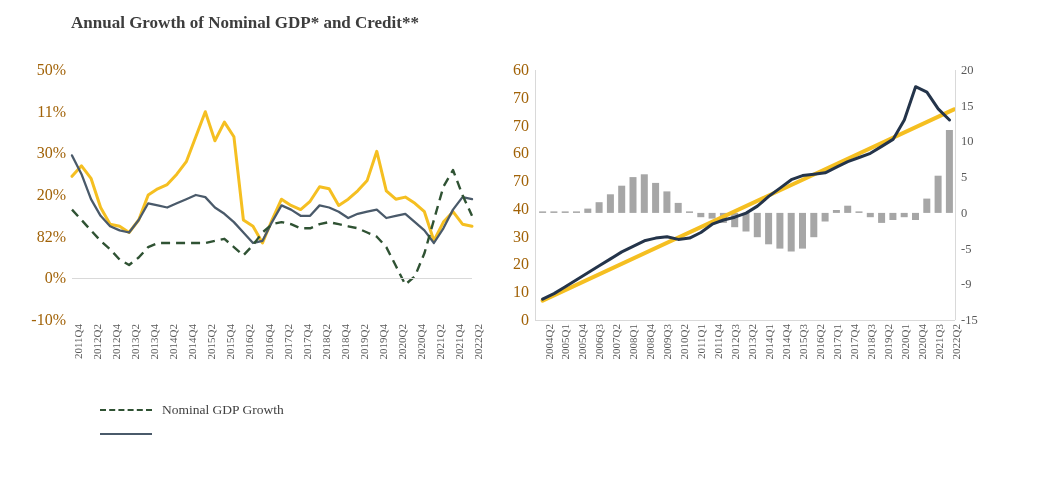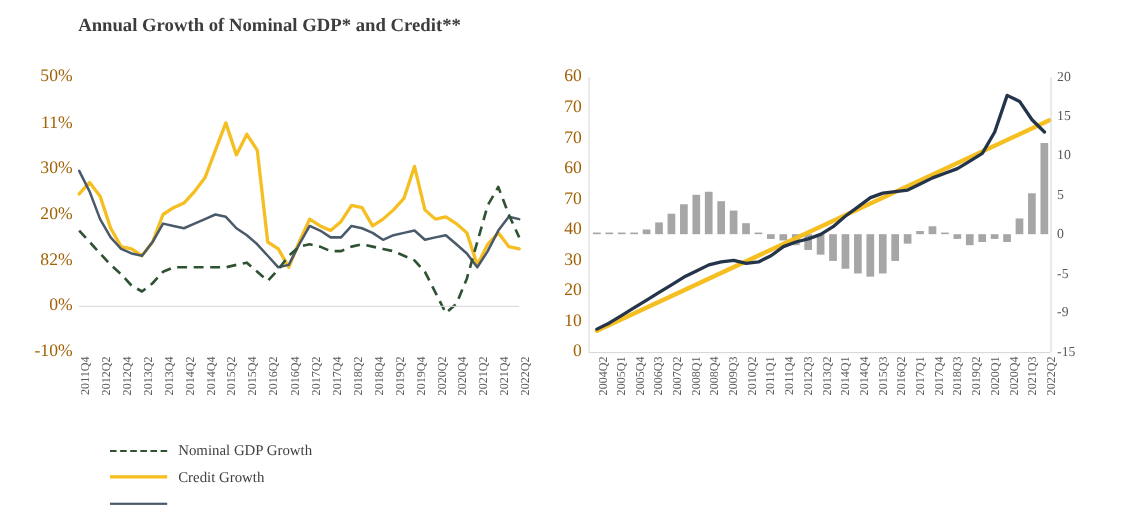--- a/index.html
+++ b/index.html
@@ -107,26 +107,20 @@
       <div class="xtick" style="left:381px">2021Q4</div>
       <div class="xtick" style="left:400px">2022Q2</div>
     </div>
 
     <div class="legend" id="legend-left">
       <div class="legend-row">
         <span class="legend-key">
             <i class="k-dashed"></i>
           </span>
         <span class="legend-label">Nominal GDP Growth</span>
-      </div>
-      <div class="legend-row">
-        <span class="legend-key">
-            <i class="k-gold"></i>
-          </span>
-        <span class="legend-label">Credit Growth</span>
       </div>
       <div class="legend-row">
         <span class="legend-key">
             <i class="k-slate"></i>
           </span>
       </div>
     </div>
   </div>
 
   <div class="panel" id="panel-right">

